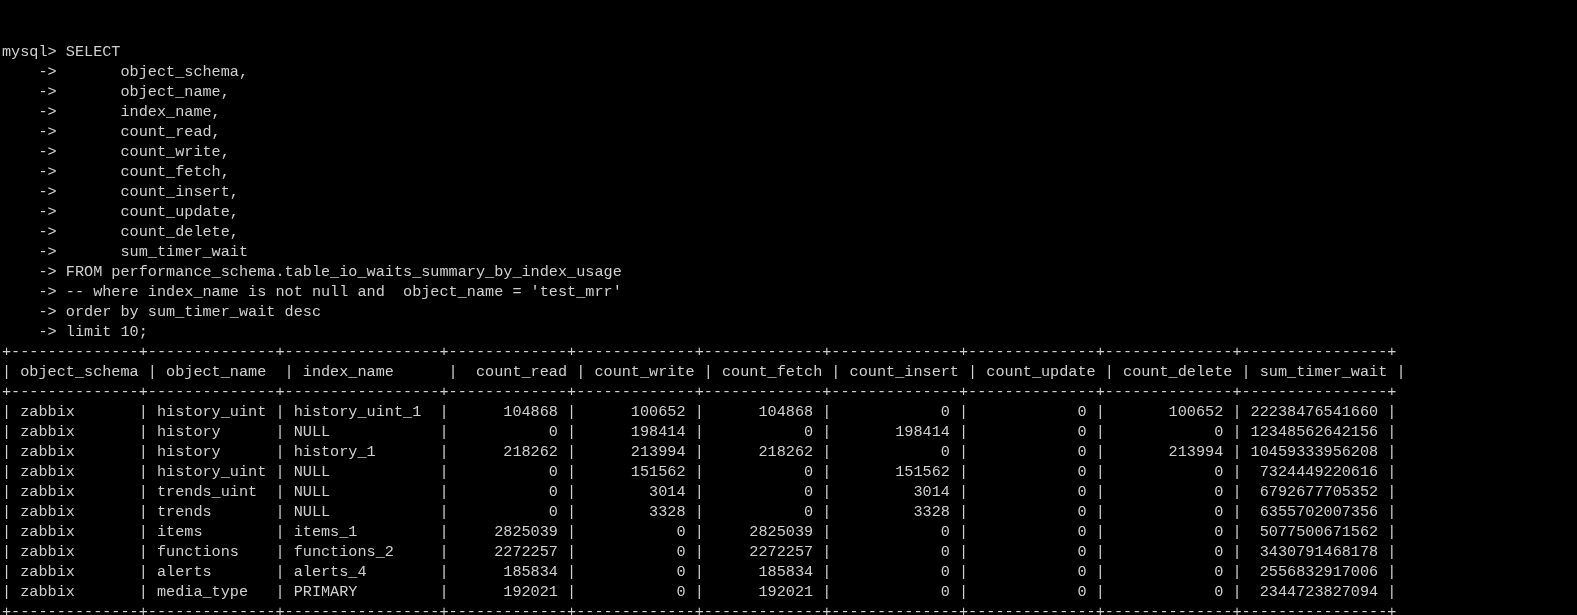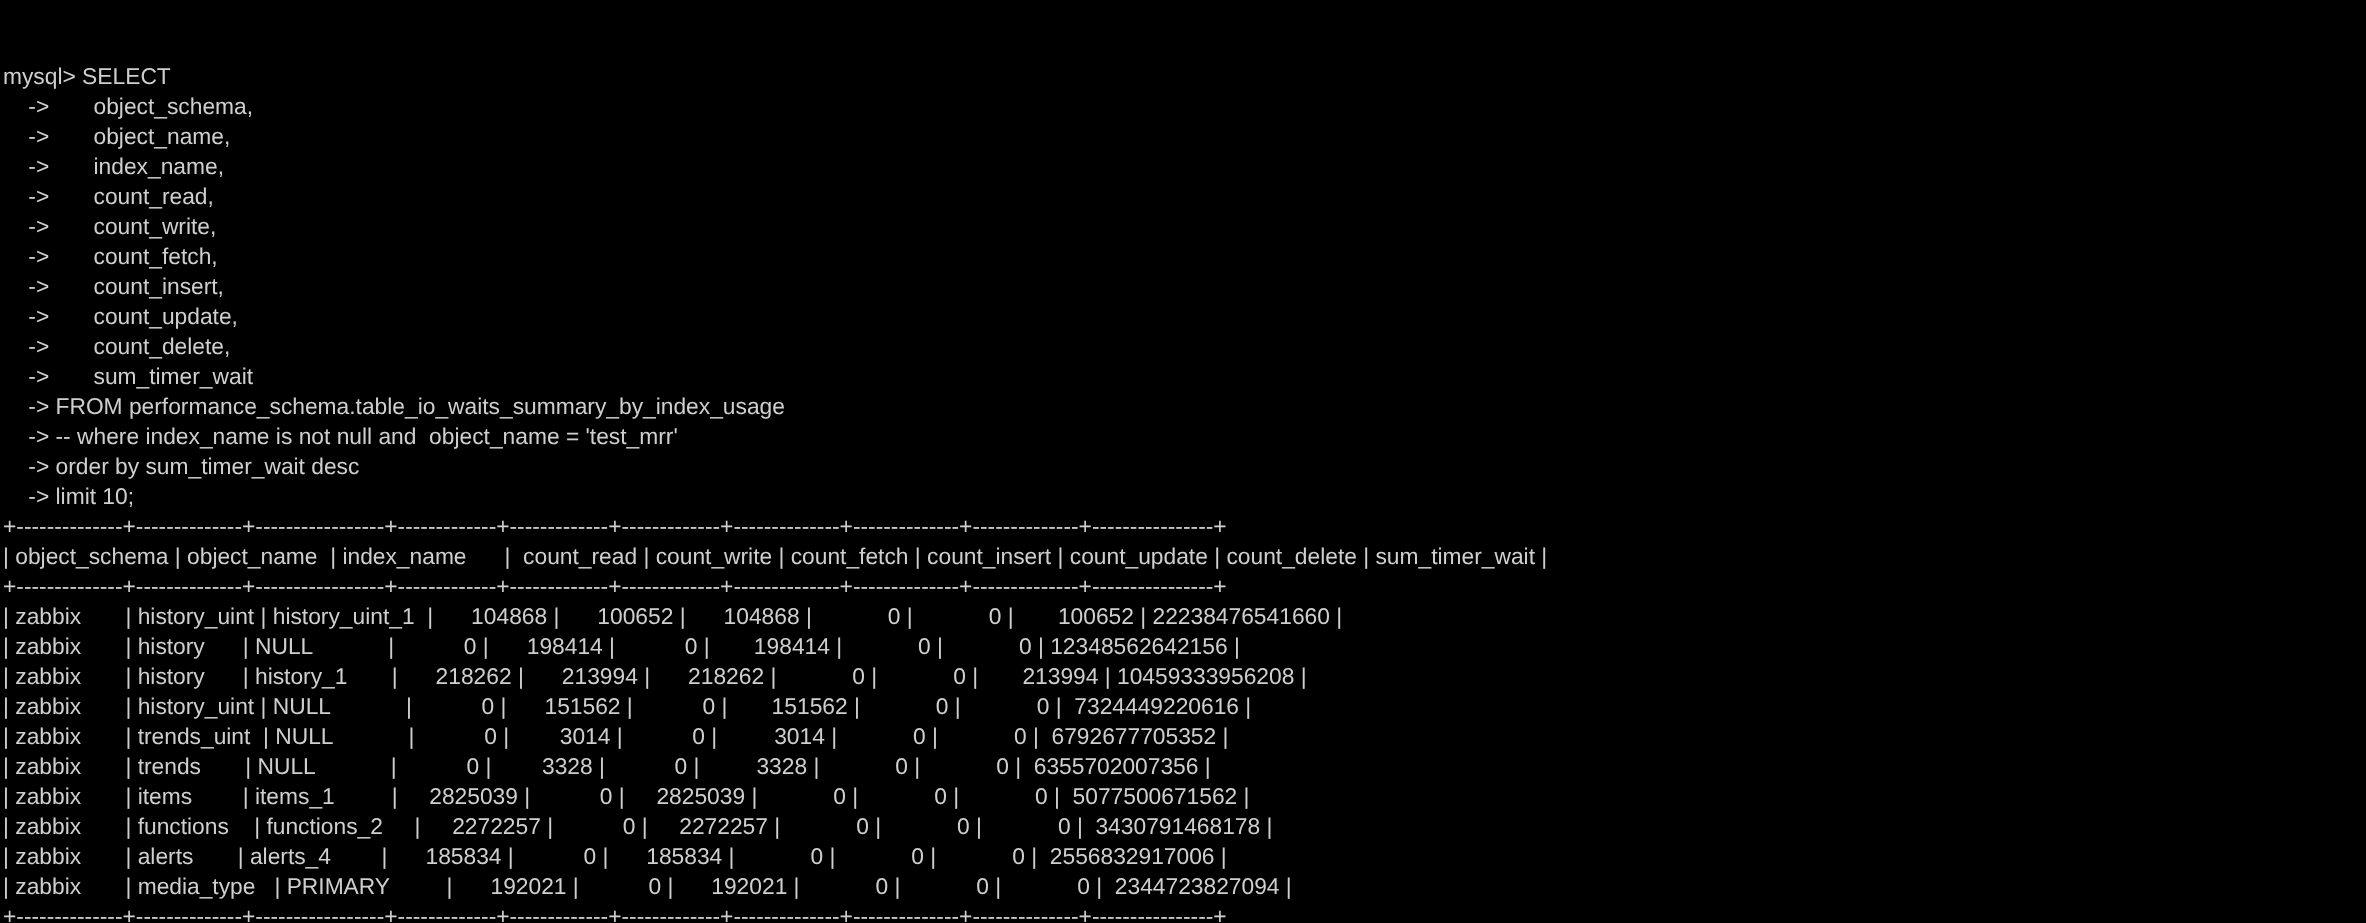--- a/index.html
+++ b/index.html
@@ -23,21 +23,21 @@
     padding: 2px 0 0 2px;
     box-sizing: border-box;
     letter-spacing: 0px;
     white-space: pre;
     -webkit-font-smoothing: none;
   }
   .line {
     white-space: pre;
     height: 20px;
     line-height: 20px;
-    font-family: Liberation Sans, sans-serif;
+    font-family: Liberation Mono, monospace;
   }
   #term-body { display: block; }
 </style>
 </head>
 <body>
 
 <div class="terminal">
   <div id="term-body"><div class="line">mysql&gt; SELECT</div><div class="line">    -&gt;       object_schema,</div><div class="line">    -&gt;       object_name,</div><div class="line">    -&gt;       index_name,</div><div class="line">    -&gt;       count_read,</div><div class="line">    -&gt;       count_write,</div><div class="line">    -&gt;       count_fetch,</div><div class="line">    -&gt;       count_insert,</div><div class="line">    -&gt;       count_update,</div><div class="line">    -&gt;       count_delete,</div><div class="line">    -&gt;       sum_timer_wait</div><div class="line">    -&gt; FROM performance_schema.table_io_waits_summary_by_index_usage</div><div class="line">    -&gt; -- where index_name is not null and  object_name = 'test_mrr'</div><div class="line">    -&gt; order by sum_timer_wait desc</div><div class="line">    -&gt; limit 10;</div><div class="line">+--------------+--------------+-----------------+-------------+-------------+-------------+--------------+--------------+--------------+----------------+</div><div class="line">| object_schema | object_name  | index_name      |  count_read | count_write | count_fetch | count_insert | count_update | count_delete | sum_timer_wait |</div><div class="line">+--------------+--------------+-----------------+-------------+-------------+-------------+--------------+--------------+--------------+----------------+</div><div class="line">| zabbix       | history_uint | history_uint_1  |      104868 |      100652 |      104868 |            0 |            0 |       100652 | 22238476541660 |</div><div class="line">| zabbix       | history      | NULL            |           0 |      198414 |           0 |       198414 |            0 |            0 | 12348562642156 |</div><div class="line">| zabbix       | history      | history_1       |      218262 |      213994 |      218262 |            0 |            0 |       213994 | 10459333956208 |</div><div class="line">| zabbix       | history_uint | NULL            |           0 |      151562 |           0 |       151562 |            0 |            0 |  7324449220616 |</div><div class="line">| zabbix       | trends_uint  | NULL            |           0 |        3014 |           0 |         3014 |            0 |            0 |  6792677705352 |</div><div class="line">| zabbix       | trends       | NULL            |           0 |        3328 |           0 |         3328 |            0 |            0 |  6355702007356 |</div><div class="line">| zabbix       | items        | items_1         |     2825039 |           0 |     2825039 |            0 |            0 |            0 |  5077500671562 |</div><div class="line">| zabbix       | functions    | functions_2     |     2272257 |           0 |     2272257 |            0 |            0 |            0 |  3430791468178 |</div><div class="line">| zabbix       | alerts       | alerts_4        |      185834 |           0 |      185834 |            0 |            0 |            0 |  2556832917006 |</div><div class="line">| zabbix       | media_type   | PRIMARY         |      192021 |           0 |      192021 |            0 |            0 |            0 |  2344723827094 |</div><div class="line">+--------------+--------------+-----------------+-------------+-------------+-------------+--------------+--------------+--------------+----------------+</div></div>
 </div>
 

